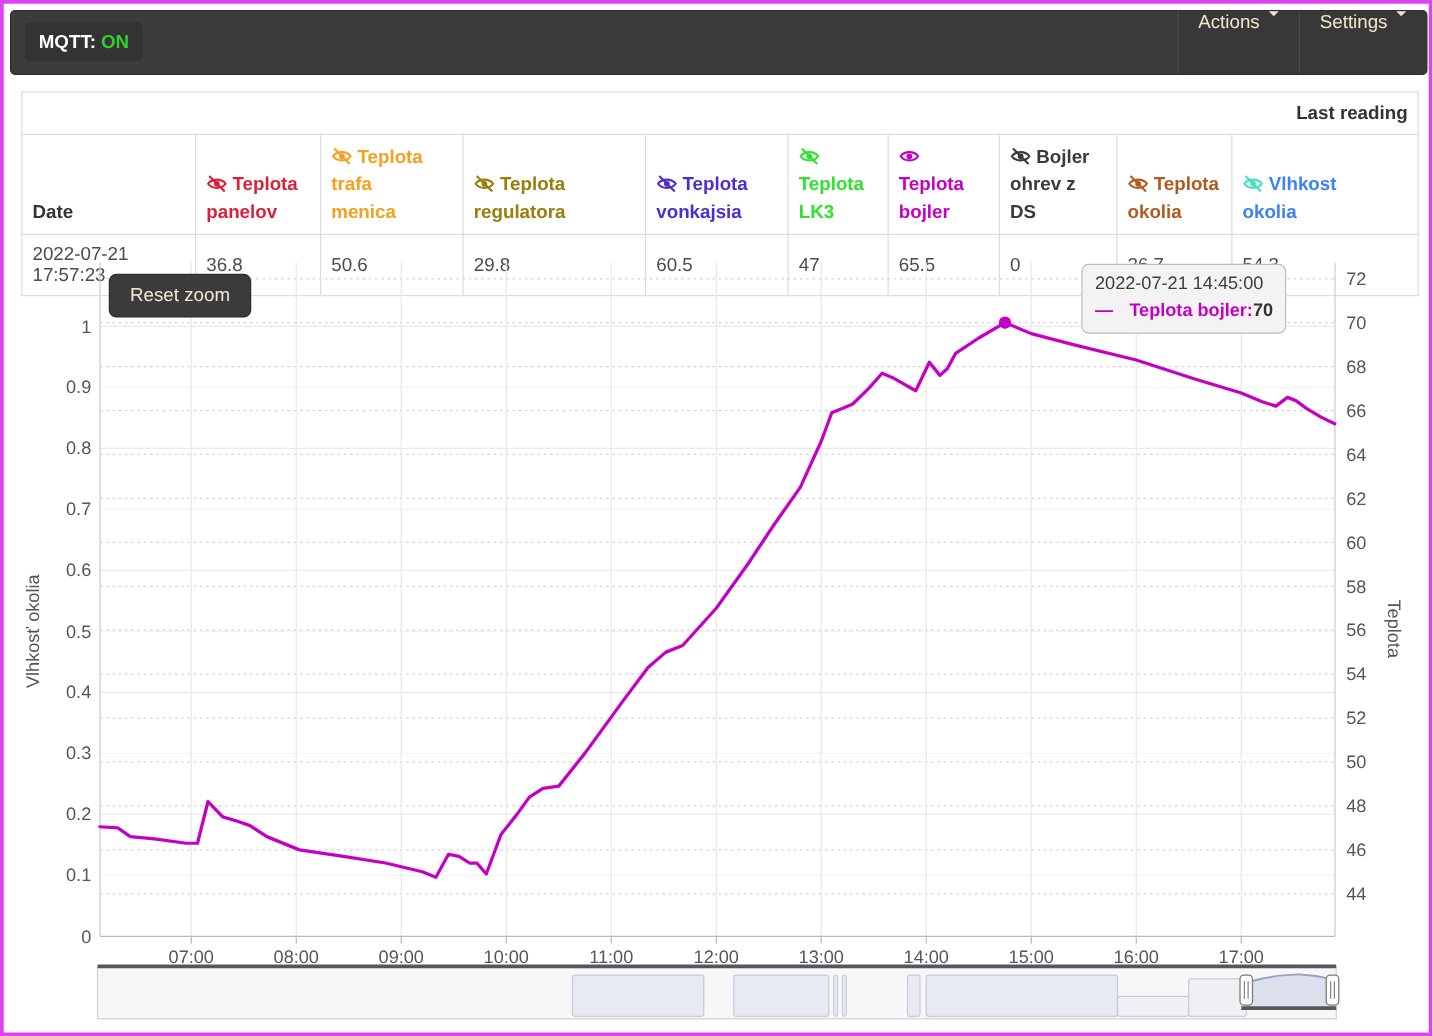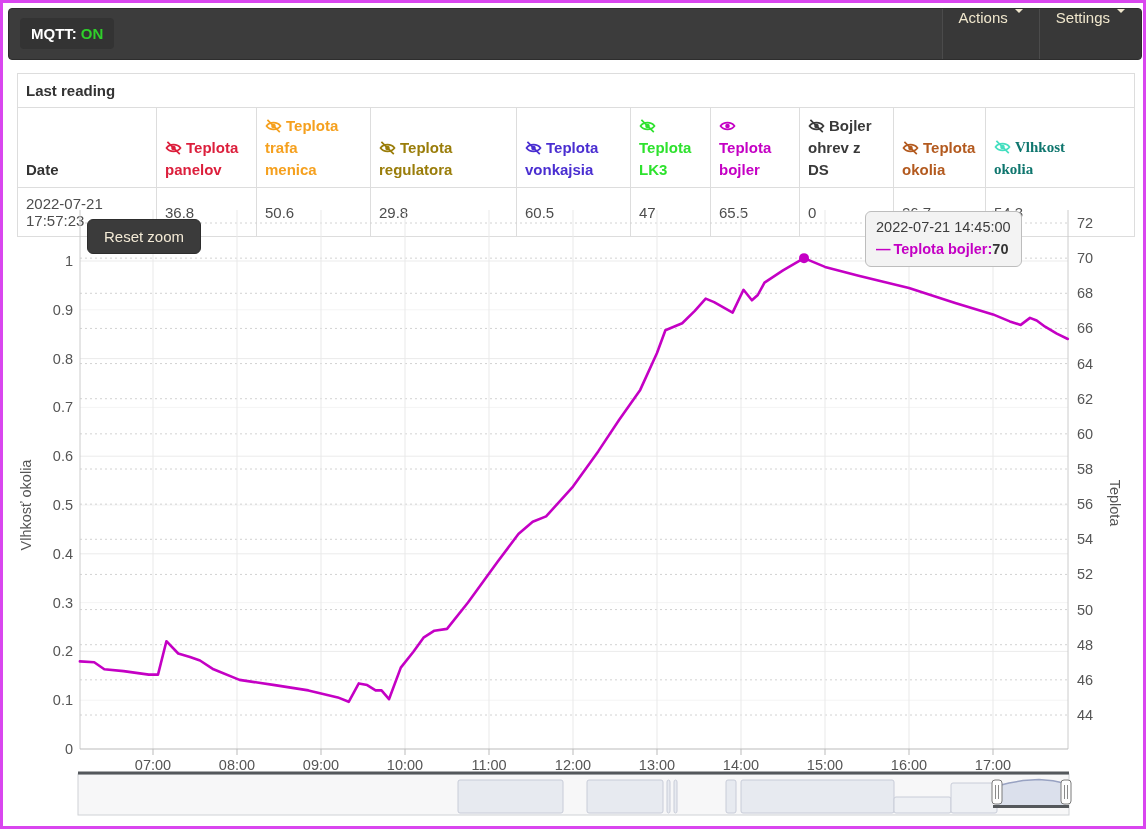--- a/index.html
+++ b/index.html
@@ -17,35 +17,35 @@
   .nav-menu{display:flex;align-items:flex-start;padding:0 16px;font-size:15px;color:#f0e7cd;
             background:#383838;border-left:1px solid #4b4b4b;cursor:pointer;}
   .nav-menu:last-child{border-radius:0 3px 3px 0;}
   .caret{display:inline-block;margin-left:7px;width:0;height:0;
          border-left:4px solid transparent;border-right:4px solid transparent;
          border-top:4px solid #f0e7cd;}
   
   .lr-table{position:absolute;left:14px;top:70px;width:1117px;border-collapse:collapse;
             font-size:15px;color:#333;table-layout:fixed;}
   .lr-table td,.lr-table th{border:1px solid #dddddd;padding:7px 8px;box-sizing:border-box;}
-  .lr-table .cap{text-align:left;font-weight:bold;padding:8px;}
+  .lr-table .cap{text-align:right;font-weight:bold;padding:8px;}
   .lr-table th{text-align:left;font-weight:bold;vertical-align:bottom;line-height:1.45;}
   .lr-table th .lbl{white-space:pre-line;}
   .lr-table .val td{color:#4d4d4d;}
   .eye-ico{display:inline-block;vertical-align:-2px;margin-right:4px;}
   
   #chart-svg{position:absolute;left:0;top:0;}
   .reset-btn{position:absolute;left:84px;top:216px;padding:8px 16px;background:#3b3b3b;
              color:#f3ead6;font-size:15px;border:1px solid #2d2d2d;border-radius:6px;cursor:pointer;
              font-family:"Liberation Sans",sans-serif;}
   .chart-tooltip{position:absolute;left:862px;top:208px;background:#f3f3f3;
                  border:1px solid #bdbdbd;border-radius:6px;padding:5px 10px;
                  font-size:14.5px;color:#3c3c3c;line-height:1.5;white-space:nowrap;}
   .tt-dash{color:#c400c4;font-weight:bold;}
-  .tt-series{color:#c400c4;font-weight:bold;margin-left:3px;}
+  .tt-series{color:#c400c4;font-weight:bold;margin-left:13px;}
   .tt-val{color:#333;font-weight:bold;}
 </style>
 </head>
 <body>
 
 <div class="page">
 
   <nav class="navbar">
     <span class="mqtt"><span>MQTT:</span><span class="on">ON</span></span>
     <div class="nav-title">Teploty</div>
@@ -120,21 +120,21 @@
               <circle cx="8.5" cy="7" r="2.3" fill="#3a3a3a"></circle>
               <line x1="2.4" y1="0.8" x2="14.8" y2="13.2" stroke="#3a3a3a" stroke-width="1.7"></line>
             </svg><span class="lbl">Bojler
 ohrev z DS</span></th>
           <th style="color: rgb(179, 90, 31);"><svg class="eye-ico" width="17" height="14" viewBox="0 0 17 14">
               <path d="M1.5 7 C4.5 2.6 12.5 2.6 15.5 7 C12.5 11.4 4.5 11.4 1.5 7 Z" fill="none" stroke="#b35a1f" stroke-width="1.7"></path>
               <circle cx="8.5" cy="7" r="2.3" fill="#b35a1f"></circle>
               <line x1="2.4" y1="0.8" x2="14.8" y2="13.2" stroke="#b35a1f" stroke-width="1.7"></line>
             </svg><span class="lbl">Teplota
 okolia</span></th>
-          <th style="color: #0f766e; font-family: Liberation Serif, serif;"><svg class="eye-ico" width="17" height="14" viewBox="0 0 17 14">
+          <th style="color: #3b82f6;"><svg class="eye-ico" width="17" height="14" viewBox="0 0 17 14">
               <path d="M1.5 7 C4.5 2.6 12.5 2.6 15.5 7 C12.5 11.4 4.5 11.4 1.5 7 Z" fill="none" stroke="#45dfc0" stroke-width="1.7"></path>
               <circle cx="8.5" cy="7" r="2.3" fill="#45dfc0"></circle>
               <line x1="2.4" y1="0.8" x2="14.8" y2="13.2" stroke="#45dfc0" stroke-width="1.7"></line>
             </svg><span class="lbl">Vlhkost
 okolia</span></th>
         </tr>
         <tr class="val">
           <td>2022-07-21 17:57:23</td>
           <td>36.8</td>
           <td>50.6</td>

